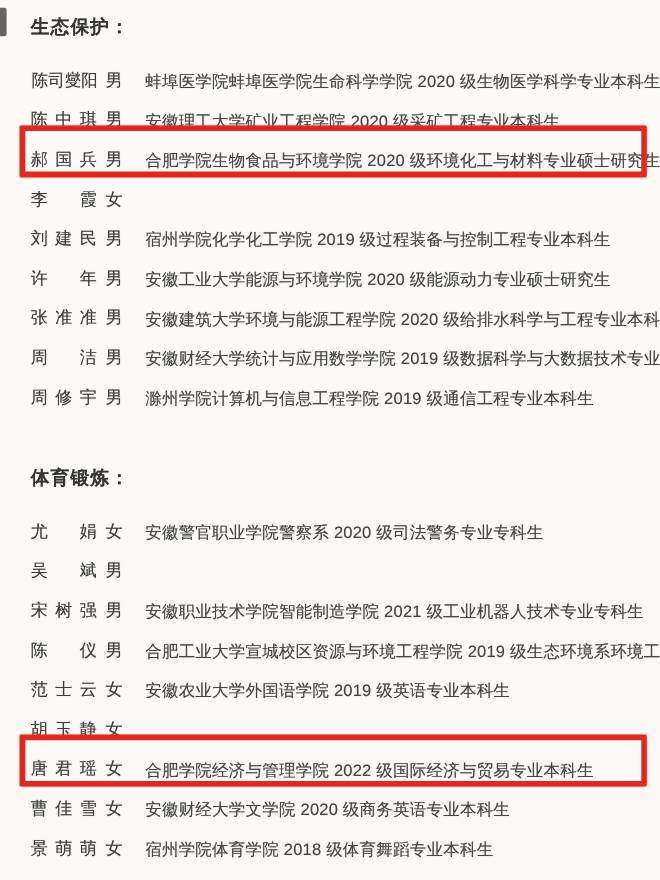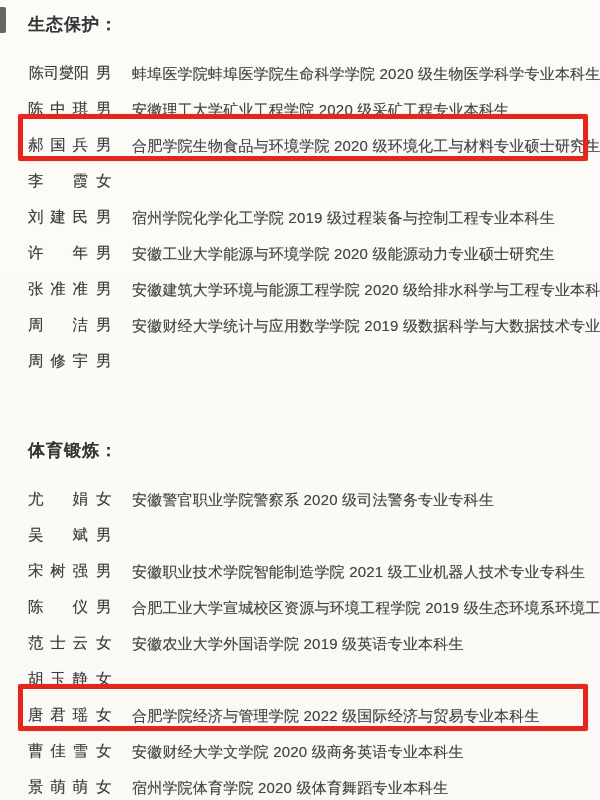--- a/index.html
+++ b/index.html
@@ -18,21 +18,21 @@
   .scan-artifact{
     position:absolute;left:0;top:7px;width:6px;height:26px;
     background:#4a4a4a;border-radius:0 2px 2px 0;opacity:.85;
   }
   .section-title{
     font-size:17px;font-weight:bold;color:#353535;
     letter-spacing:1px;margin:0;line-height:22px;
     text-shadow:0 0 .6px rgba(70,70,70,.55);
   }
   .section{margin:0;}
-  .section + .section{margin-top:68px;}
+  .section + .section{margin-top:52px;}
   .rows{margin-top:12px;}
   .row{
     position:relative;height:36px;
     display:flex;align-items:flex-end;
     font-size:15px;color:#424242;
     text-shadow:0 0 .7px rgba(80,80,80,.5);
     white-space:nowrap;
   }
   .name{
     width:60px;flex:0 0 60px;display:inline-block;
@@ -108,20 +108,21 @@
 
   <div class="row">
     <span class="name">周　洁</span>
     <span class="gender">男</span>
     <span class="detail">安徽财经大学统计与应用数学学院 2019 级数据科学与大数据技术专业本科生</span>
   </div>
 
   <div class="row">
     <span class="name">周修宇</span>
     <span class="gender">男</span>
+    <span class="detail">滁州学院计算机与信息工程学院 2019 级通信工程专业本科生</span>
   </div>
 </div>
   </div>
 
   <div class="section">
     <h2 class="section-title">体育锻炼：</h2>
     <div class="rows">
   <div class="row">
     <span class="name">尤　娟</span>
     <span class="gender">女</span>
@@ -164,18 +165,18 @@
 
   <div class="row">
     <span class="name">曹佳雪</span>
     <span class="gender">女</span>
     <span class="detail">安徽财经大学文学院 2020 级商务英语专业本科生</span>
   </div>
 
   <div class="row">
     <span class="name">景萌萌</span>
     <span class="gender">女</span>
-    <span class="detail">宿州学院体育学院 2020 级体育舞蹈专业本科生</span>
+    <span class="detail">宿州学院体育学院 2018 级体育舞蹈专业本科生</span>
   </div>
 </div>
   </div>
 </div>
 </div>
 
 </body></html>

